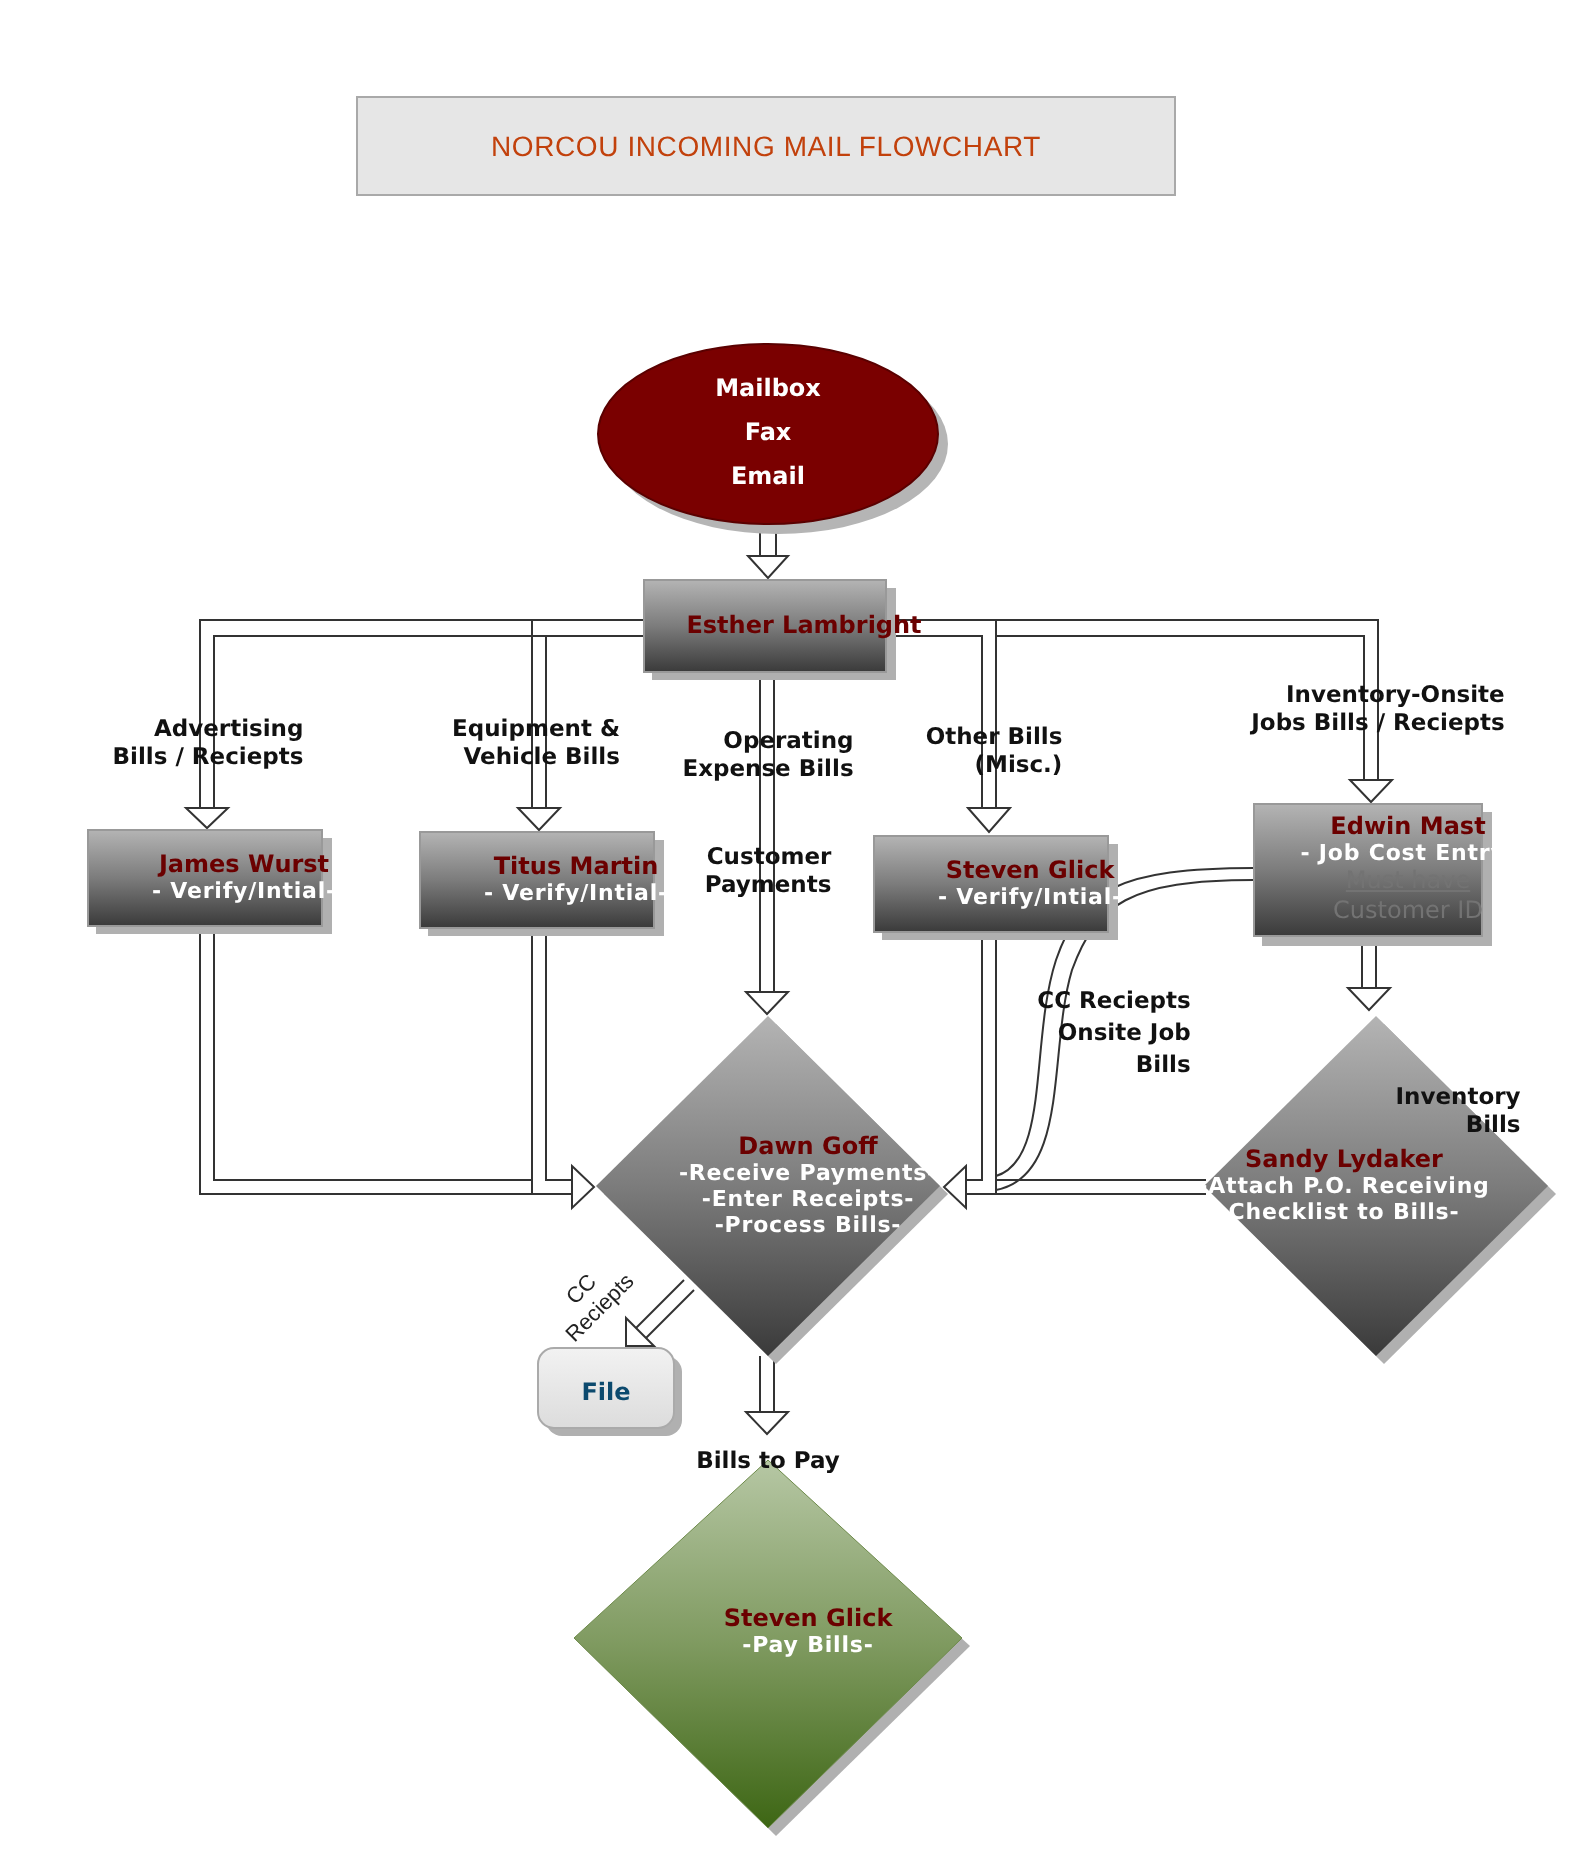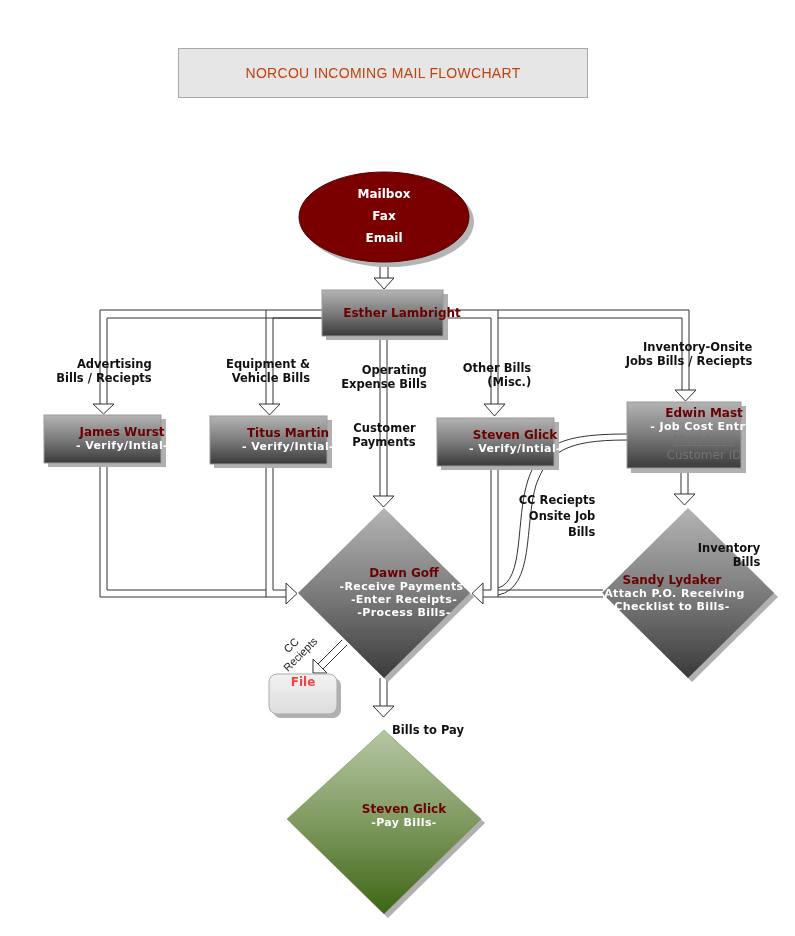--- a/index.html
+++ b/index.html
@@ -15,22 +15,22 @@
   .node-text { position:absolute; text-align:center; transform:translate(-50%,-50%);
      white-space:nowrap; font-weight:bold; line-height:13px;padding-left:40px; }
   .nm { color:#6b0000; font-size:12px; display:block; }
   .sub { color:#ffffff; font-size:11px; display:block; letter-spacing:0.4px; }
   .red-plain { color:#737373; font-size:12px; font-weight:normal; display:block; line-height:15px; }
   .u { text-decoration:underline; }
   .mail-text { position:absolute; left:384px; top:216px; transform:translate(-50%,-50%);
      color:#fff; font-weight:bold; font-size:12px; line-height:22px; text-align:center; }
   .cc-rot { position:absolute; left:296px; top:650px; transform:translate(-50%,-50%) rotate(-45deg);
      font-family:"Liberation Sans", sans-serif; font-size:11px; color:#222; text-align:center; line-height:13px; }
-  .file-text { position:absolute; left:303px; top:682px; transform:translate(-50%,-50%);
-     color:#ef4444; font-weight:bold; font-size:12px; }
+  .file-text { position:absolute; left:303px; top:696px; transform:translate(-50%,-50%);
+     color:#0c4a6e; font-weight:bold; font-size:12px; }
 </style>
 </head>
 <body>
 
 <svg id="canvas" width="795" height="936" viewBox="0 0 795 936">
   <defs>
     <linearGradient id="gGrey" x1="0" y1="0" x2="0" y2="1">
       <stop offset="0" stop-color="#b4b4b4"></stop>
       <stop offset="0.5" stop-color="#7c7c7c"></stop>
       <stop offset="1" stop-color="#3a3a3a"></stop>
@@ -257,13 +257,13 @@
   <div>Bills</div>
 </div>
 <div class="lbl" style="left:729px;top:500px;margin-top:41px;">
   <div>Inventory</div>
   <div>Bills</div>
 </div>
 <div class="cc-rot">
   <div>CC</div>
   <div>Reciepts</div>
 </div>
-<div class="lbl" style="left:384px;top:723px;margin-left:44px;">Bills to Pay</div>
+<div class="lbl" style="left:384px;top:723px;">Bills to Pay</div>
 
 </body></html>

